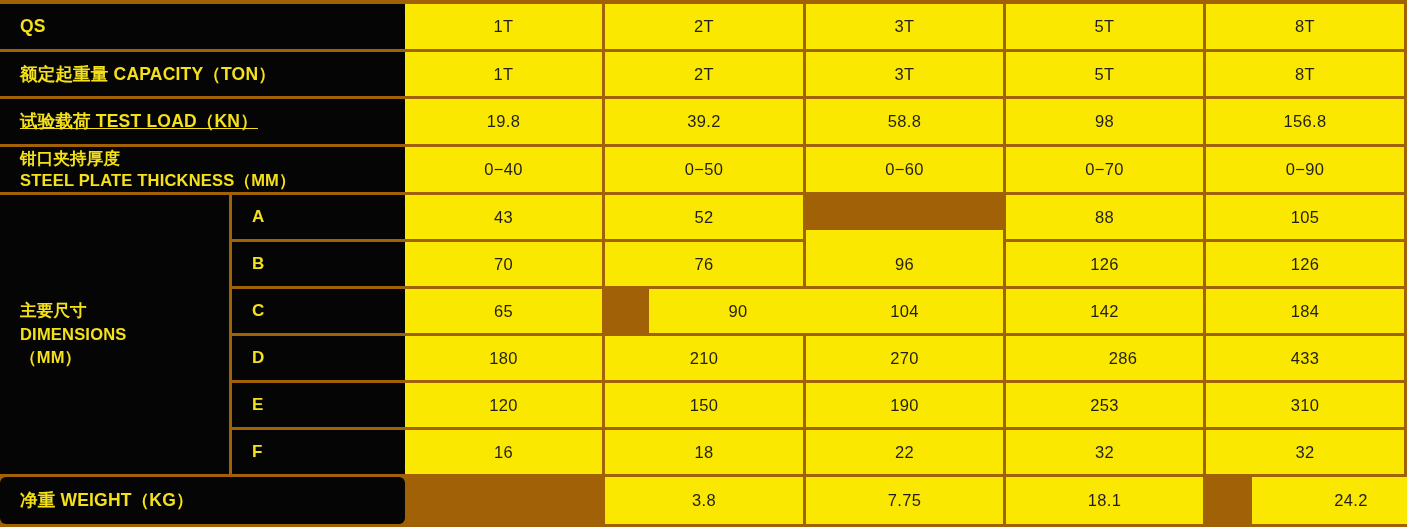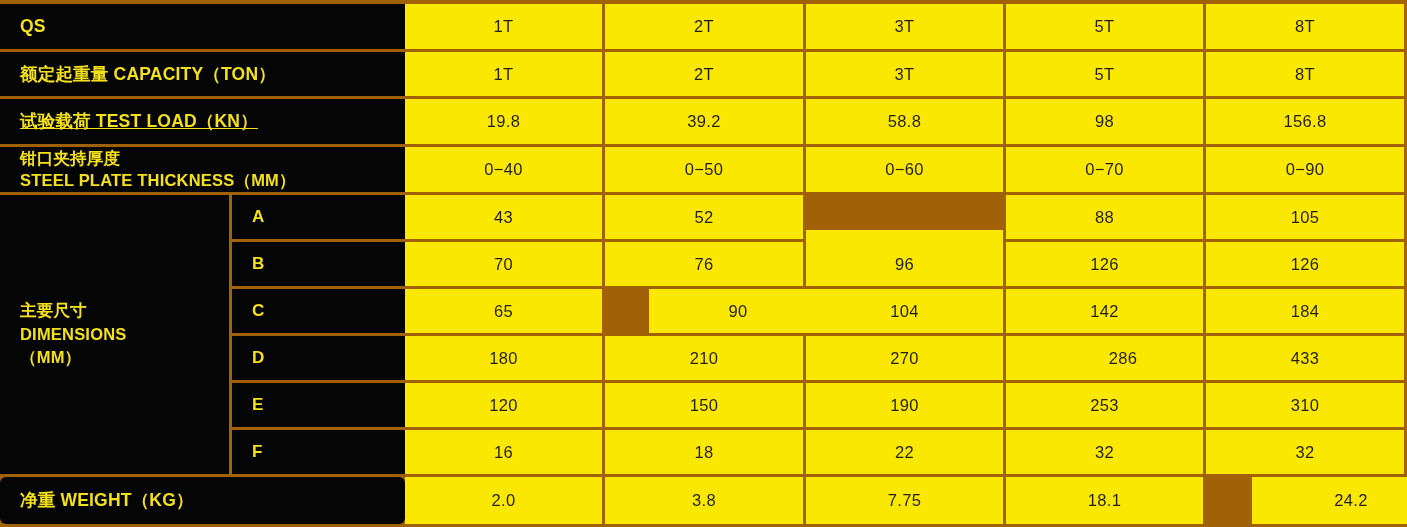--- a/index.html
+++ b/index.html
@@ -123,18 +123,17 @@
     <div class="cell data-cell" style="left: 806px; top: 383px; width: 197px; height: 44px;">190</div>
     <div class="cell data-cell" style="left: 1006px; top: 383px; width: 197px; height: 44px;">253</div>
     <div class="cell data-cell" style="left: 1206px; top: 383px; width: 198px; height: 44px;">310</div>
     <div class="cell sub-label-cell" style="left: 232px; top: 430px; width: 173px; height: 44px;">F</div>
     <div class="cell data-cell" style="left: 405px; top: 430px; width: 197px; height: 44px;">16</div>
     <div class="cell data-cell" style="left: 605px; top: 430px; width: 198px; height: 44px;">18</div>
     <div class="cell data-cell" style="left: 806px; top: 430px; width: 197px; height: 44px;">22</div>
     <div class="cell data-cell" style="left: 1006px; top: 430px; width: 197px; height: 44px;">32</div>
     <div class="cell data-cell" style="left: 1206px; top: 430px; width: 198px; height: 44px;">32</div>
     <div class="cell label-cell" style="left: 0px; top: 477px; width: 405px; height: 47px; border-radius: 6px;">净重 WEIGHT（KG）</div>
-    <div class="cell data-cell" style="left: 405px; top: 477px; width: 197px; height: 47px;">2.0</div>
     <div class="cell data-cell" style="left: 605px; top: 477px; width: 198px; height: 47px;">3.8</div>
     <div class="cell data-cell" style="left: 806px; top: 477px; width: 197px; height: 47px;">7.75</div>
     <div class="cell data-cell" style="left: 1006px; top: 477px; width: 197px; height: 47px;">18.1</div>
     <div class="cell data-cell" style="left: 1206px; top: 477px; width: 198px; height: 47px; margin-left: 46px;">24.2</div>
   </div>
 
 </body></html>

